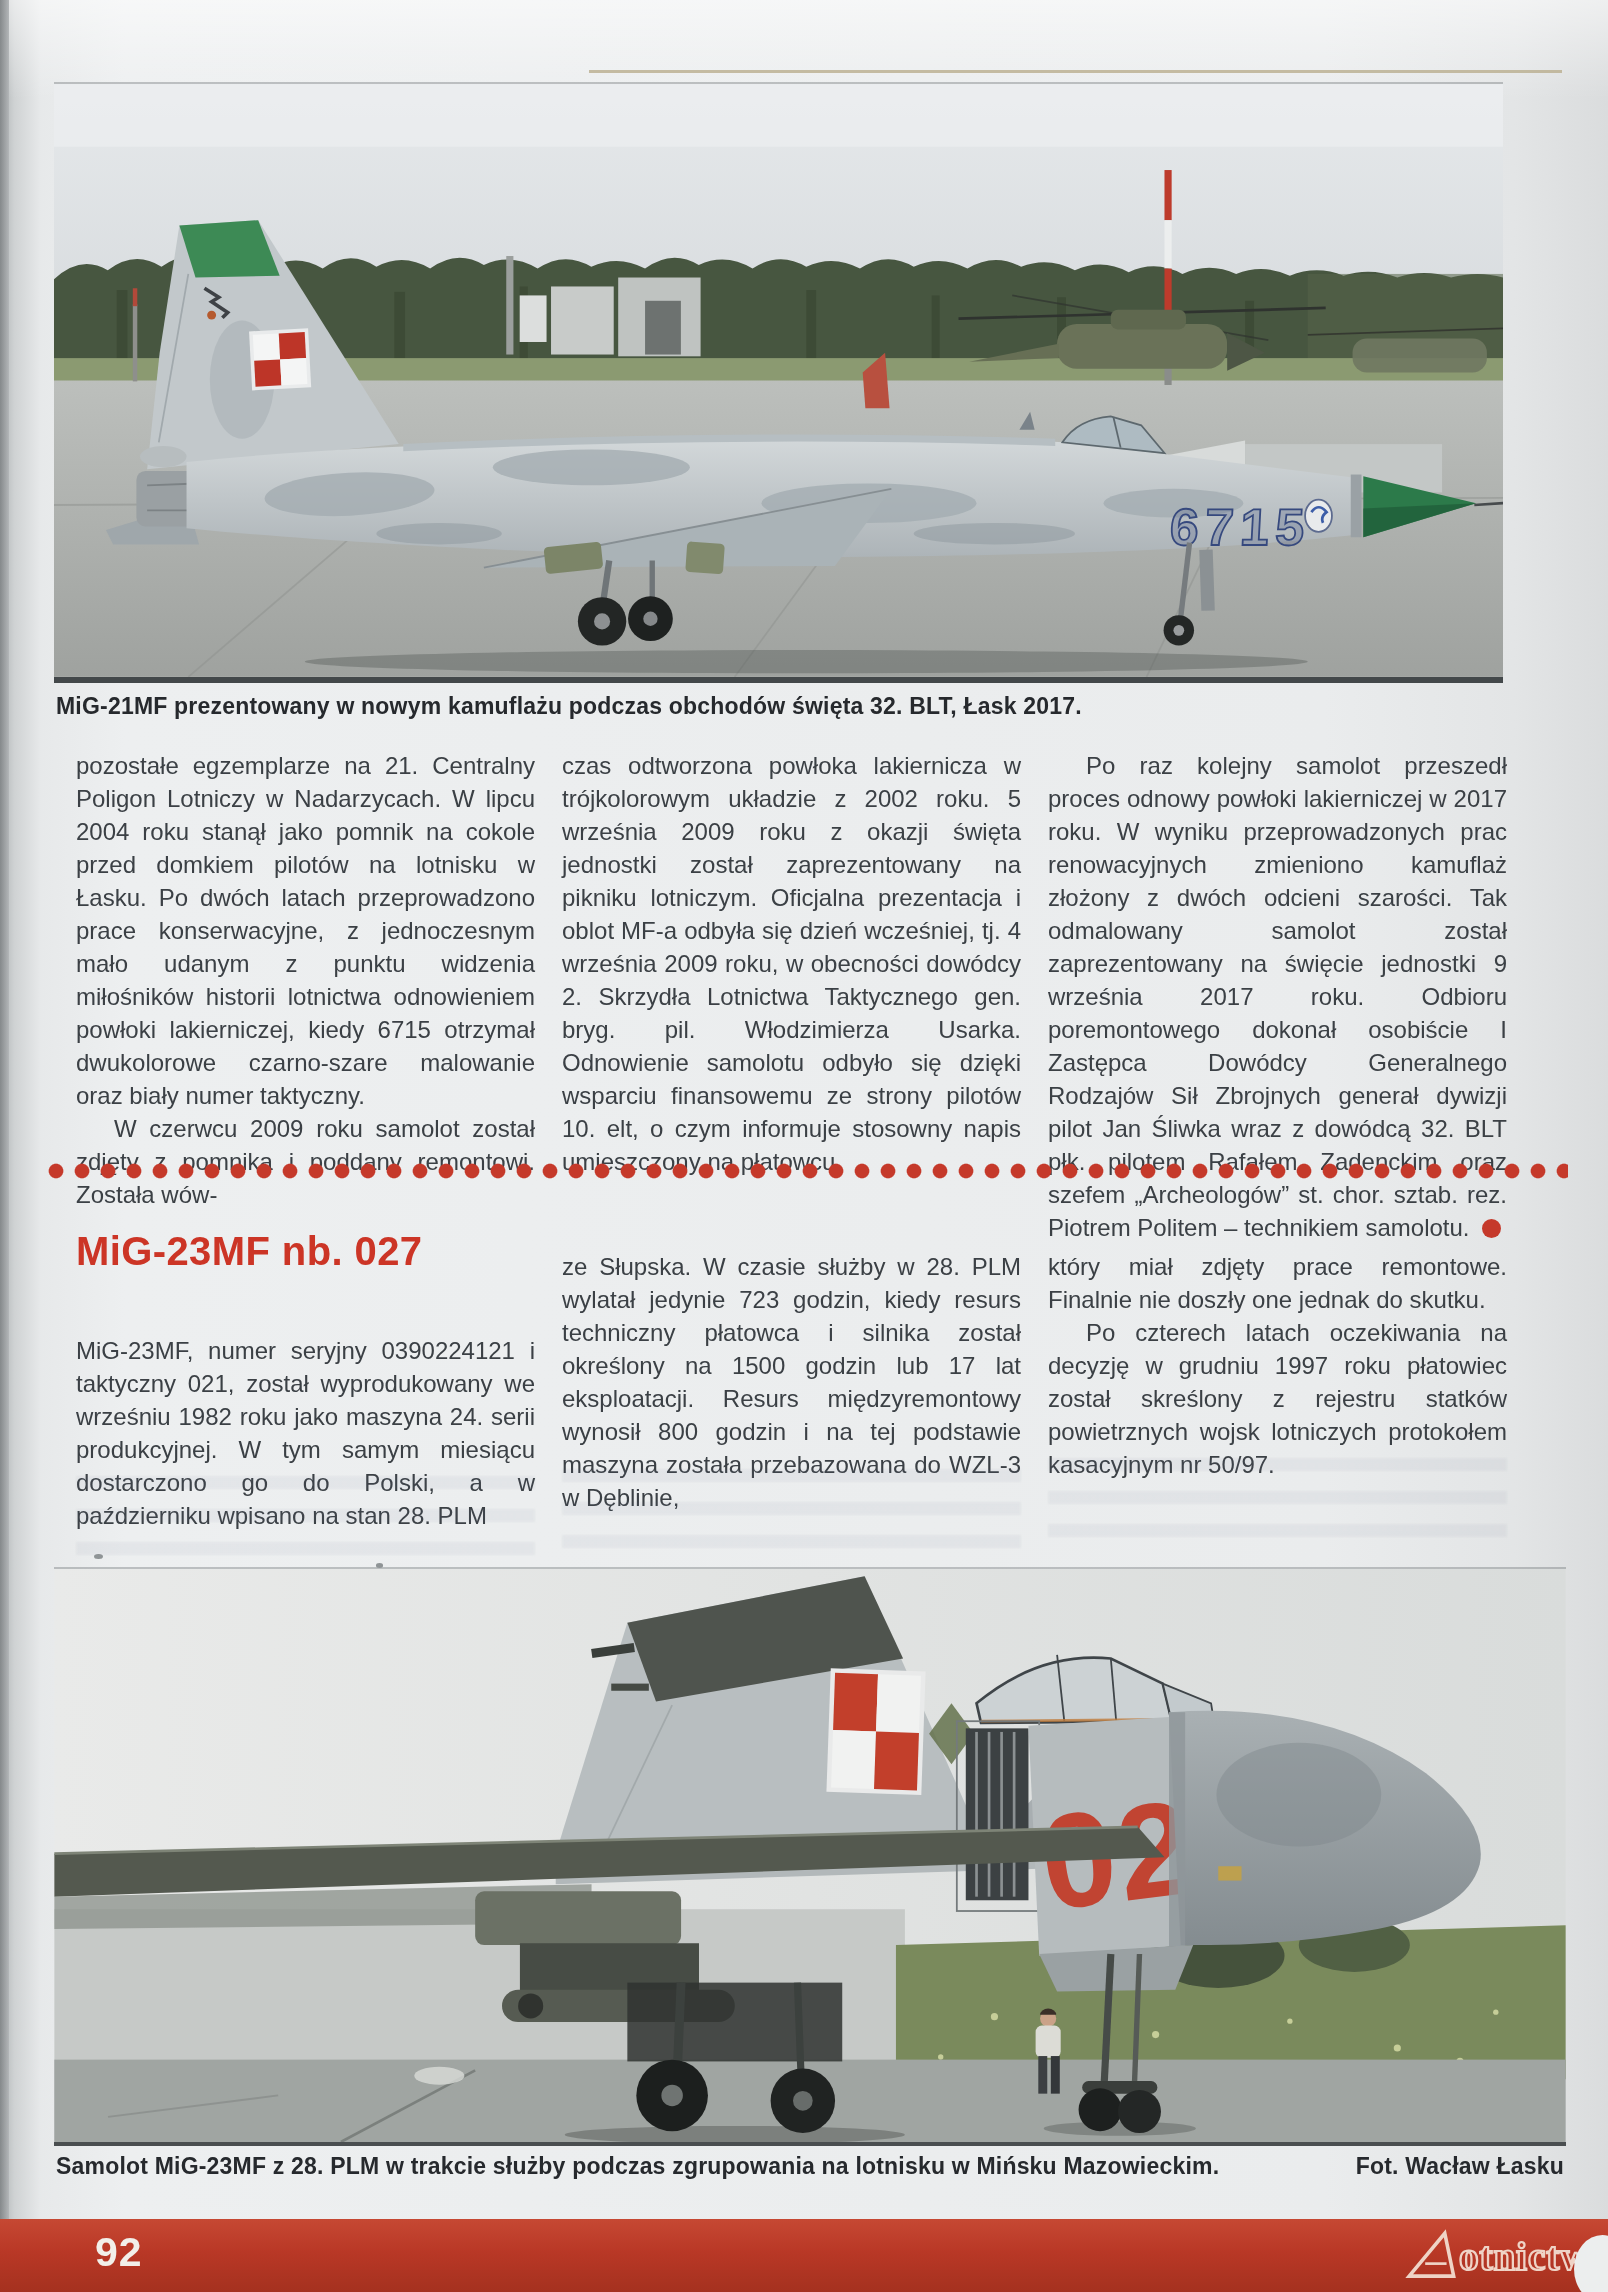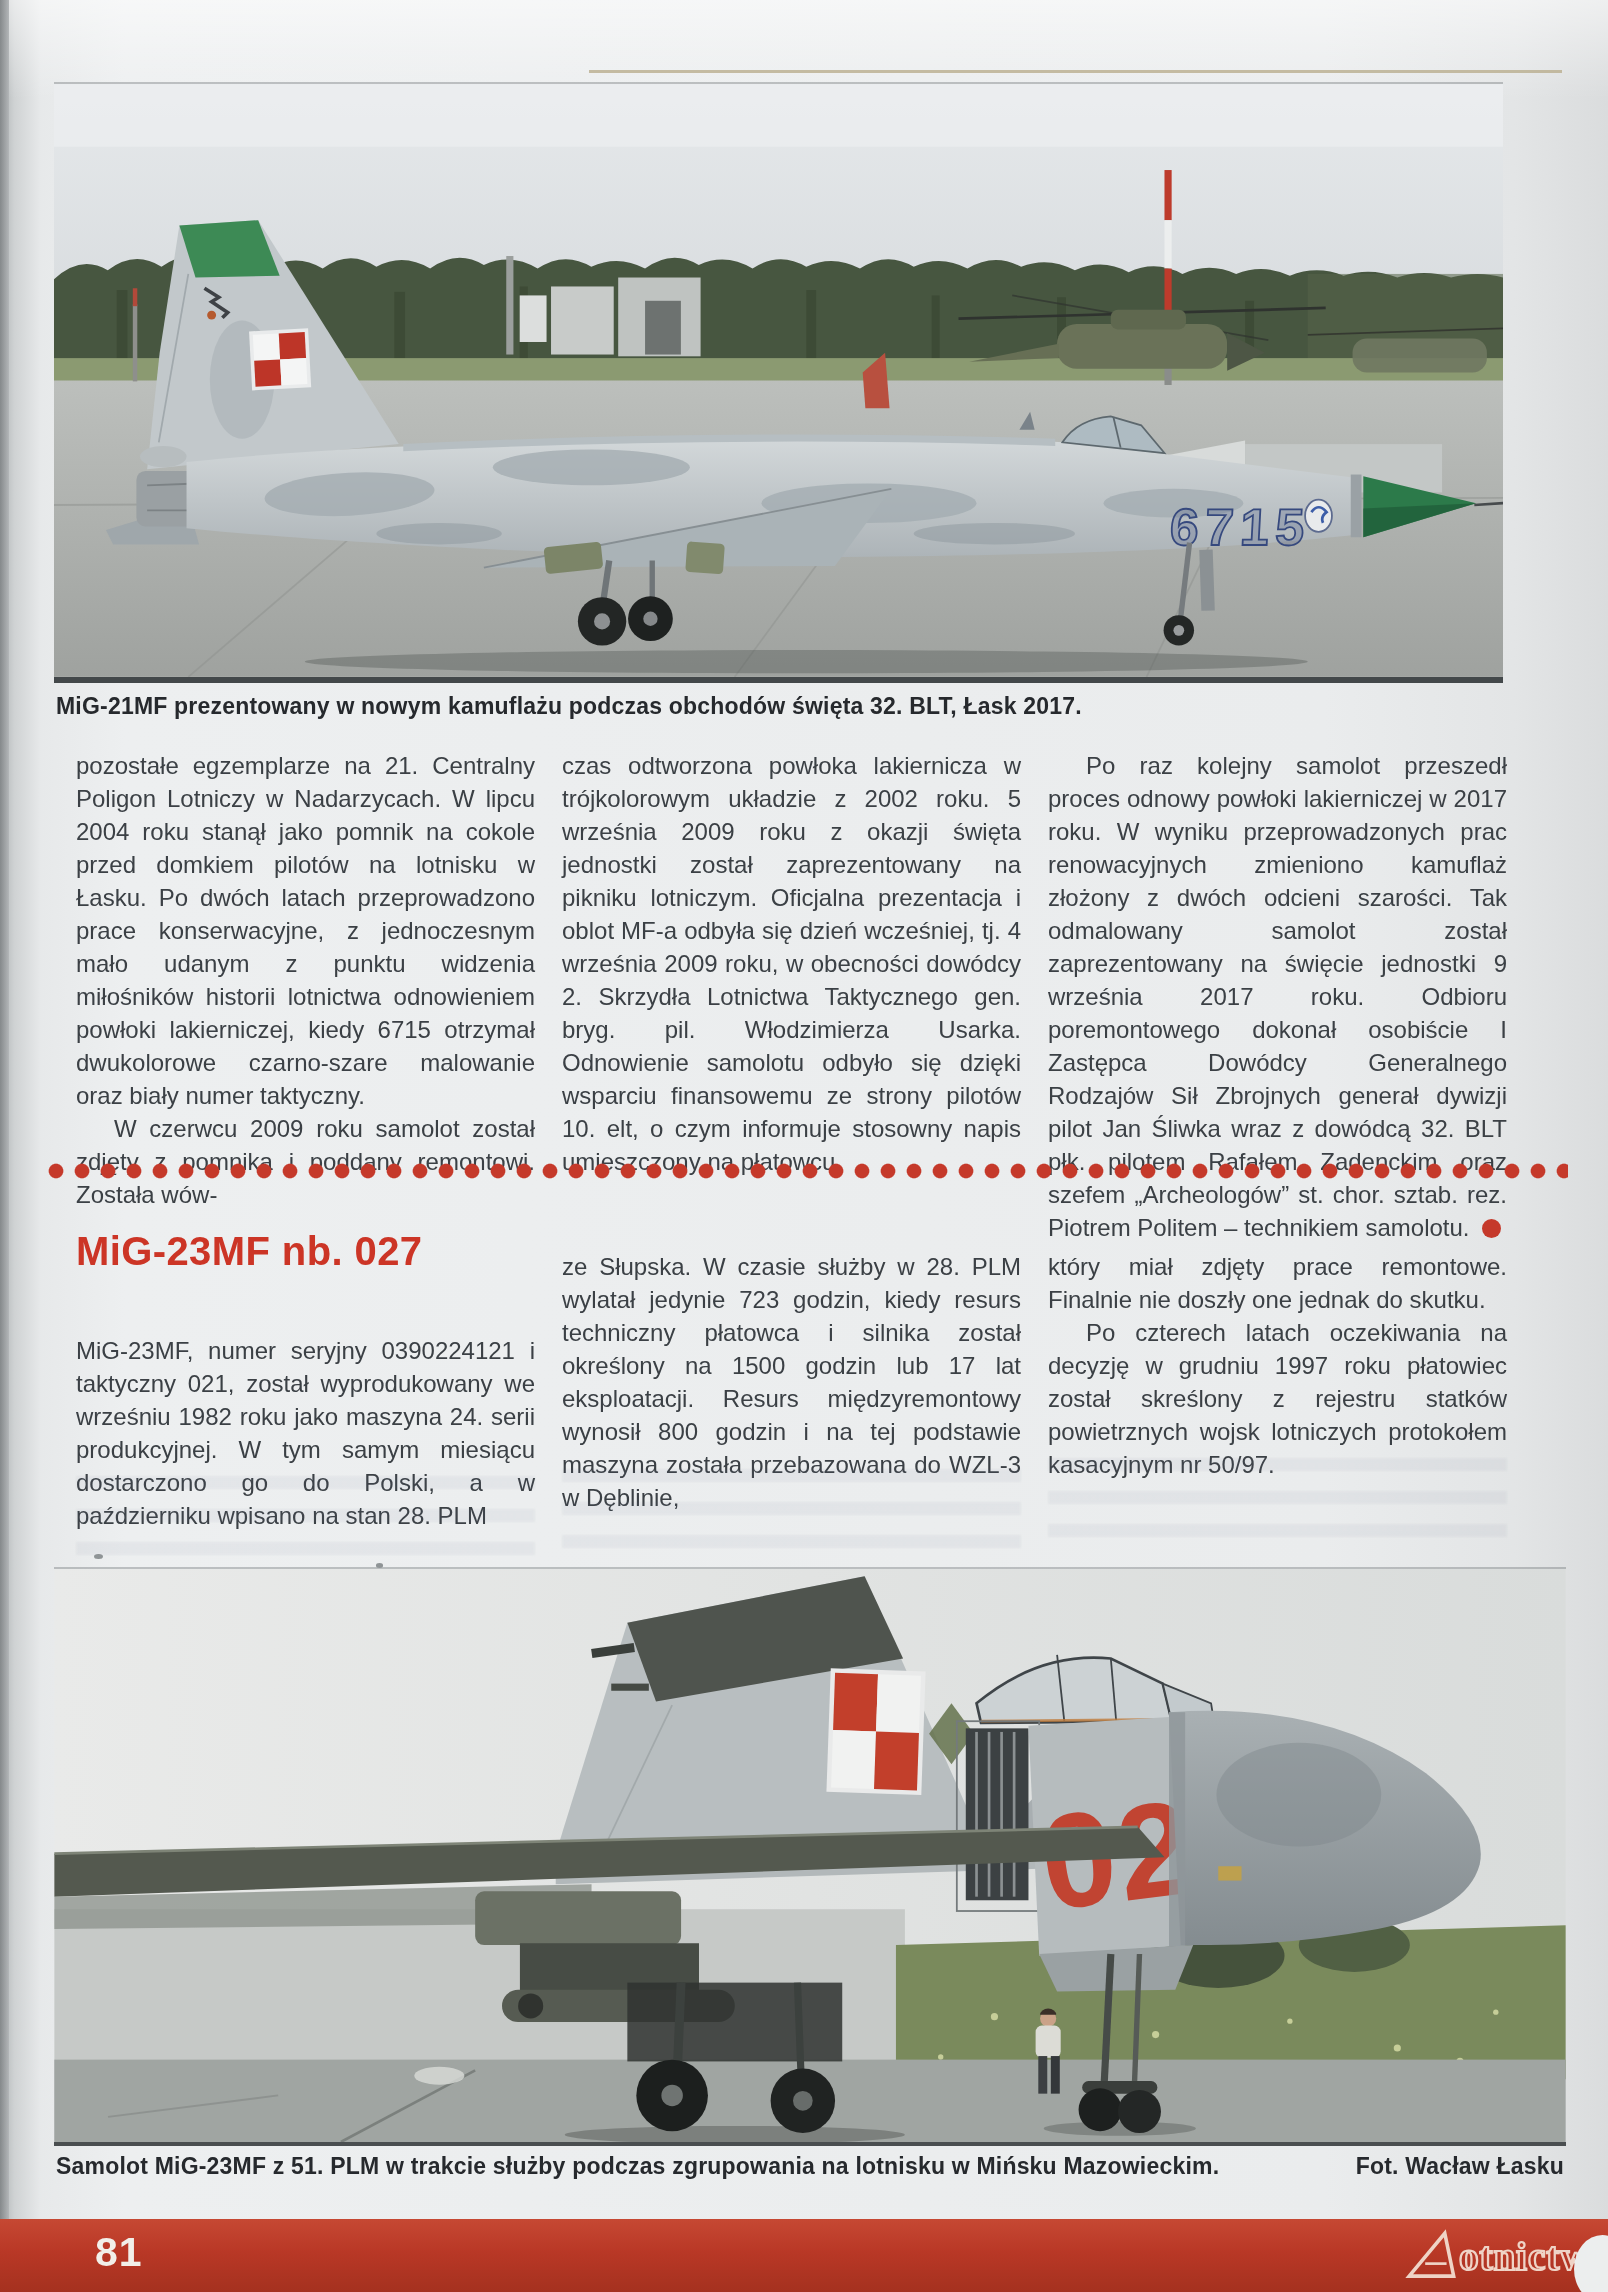--- a/index.html
+++ b/index.html
@@ -319,26 +319,26 @@
           <line x1="1212" y1="430" x2="1206" y2="586" stroke="#565b57" stroke-width="6"></line>
           <rect x="1148" y="572" width="84" height="14" rx="7" fill="#3a3e3b"></rect>
           <circle cx="1168" cy="604" r="24" fill="#1d201f"></circle>
             <circle cx="1212" cy="606" r="24" fill="#242726"></circle>
         </g>
       </g>
     </svg>
   </div>
 
   <div class="caption cap2">
-    <span>Samolot MiG-23MF z 51. PLM w trakcie służby podczas zgrupowania na lotnisku w Mińsku Mazowieckim.</span>
+    <span>Samolot MiG-23MF z 28. PLM w trakcie służby podczas zgrupowania na lotnisku w Mińsku Mazowieckim.</span>
     <span>Fot. Wacław Łasku</span>
   </div>
 
   <div class="footer"></div>
-  <div class="page-num">81</div>
+  <div class="page-num">92</div>
   <div class="logo">
     <svg width="269" height="57" viewBox="0 0 300 64">
       <polygon points="16,54 56,6 66,54" fill="none" stroke="#efd3c6" stroke-width="4"></polygon>
       <line x1="34" y1="40" x2="58" y2="40" stroke="#efd3c6" stroke-width="3"></line>
       <text x="72" y="47" font-size="44" font-weight="bold" letter-spacing="1" fill="none" stroke="#efd3c6" stroke-width="2.5">otnictwo</text>
     </svg>
   </div>
   <div class="corner-flaw"></div>
   <div class="speck" style="left:376px;top:1563px;width:7.2px;height:4.5px;"></div>
   <div class="speck" style="left:94px;top:1554px;width:9px;height:5.4px;"></div>

